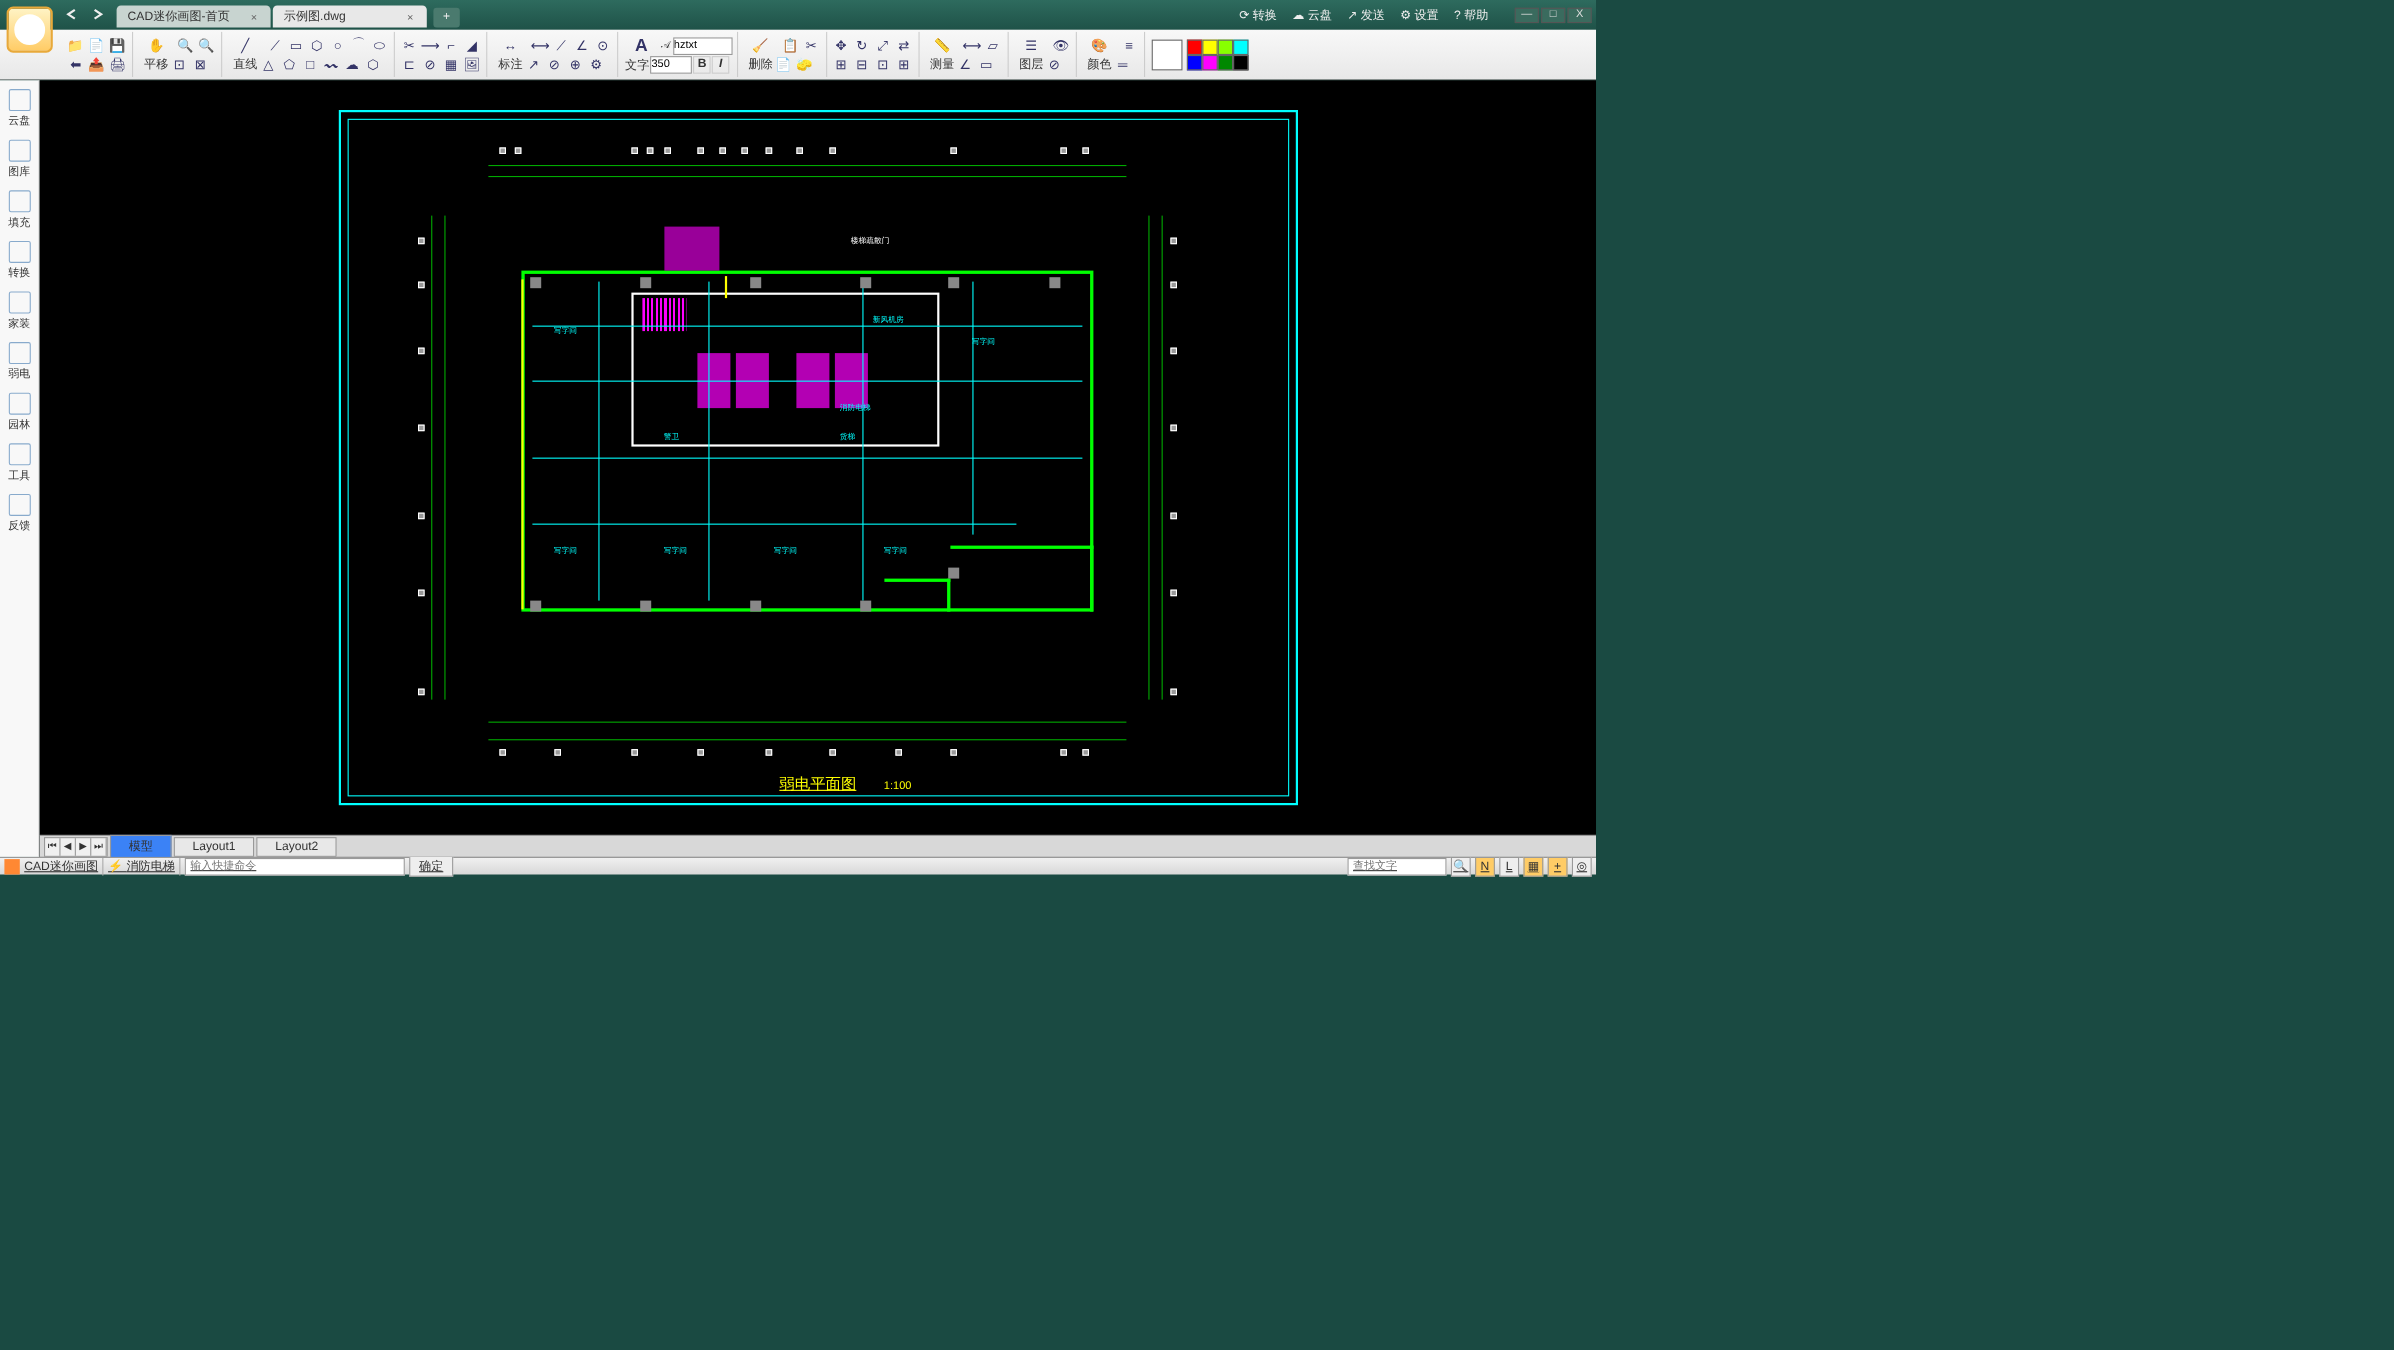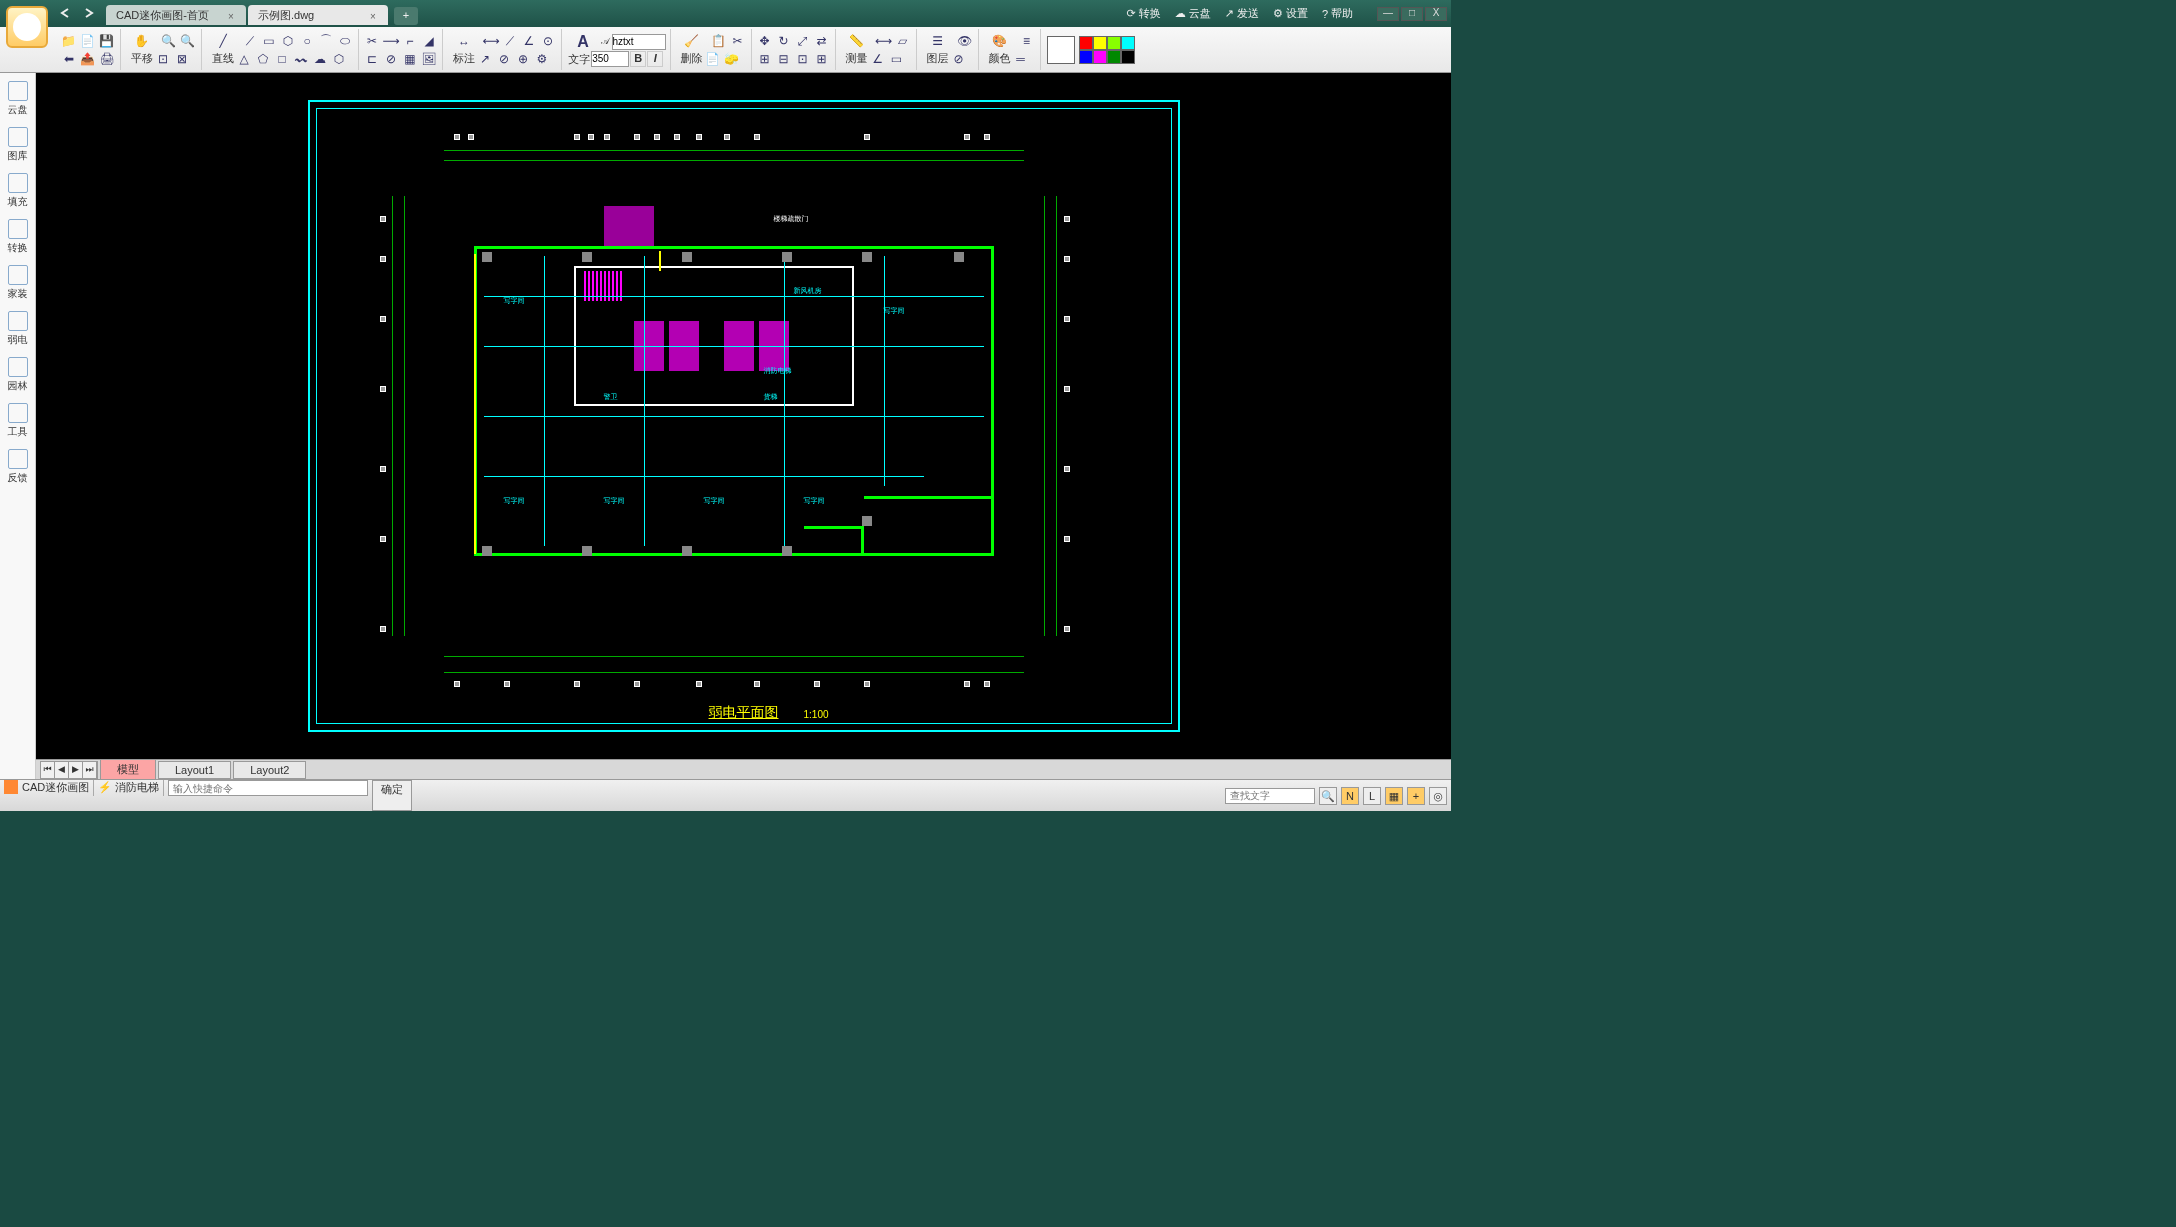--- a/index.html
+++ b/index.html
@@ -48,22 +48,22 @@
 .room-wall{position:absolute;border:1px solid #fff;background:transparent;}
 .magenta-box{position:absolute;background:#f0f;}
 .yellow-mark{position:absolute;background:#ff0;}
 .title-text{position:absolute;bottom:14px;left:50%;transform:translateX(-50%);color:#ff0;font-size:14px;text-decoration:underline;font-family:SimSun;}
 .scale-text{position:absolute;bottom:16px;left:calc(50% + 60px);color:#ff0;font-size:10px;}
 .room-label{position:absolute;color:#0ff;font-size:7px;}
 .bottom-tabs{height:20px;background:#d8d8d8;border-top:1px solid #999;display:flex;align-items:center;padding-left:4px;}
 .bt-nav{display:flex;border:1px solid #999;background:#f0f0f0;}
 .bt-nav-btn{width:14px;height:16px;border-right:1px solid #999;text-align:center;font-size:9px;line-height:14px;}
 .bt-tab{padding:2px 16px;border:1px solid #999;background:#e8e8e8;margin-left:2px;font-size:11px;}
-.bt-tab.active{background:#fca5a5;}
-.statusbar{height:32px;background:linear-gradient(#f0f0f0,#d8d8d8);border-top:1px solid #999;display:flex;padding:0 4px;font-size:11px;}
+.bt-tab.active{background:#3b82f6;}
+.statusbar{height:16px;background:linear-gradient(#f0f0f0,#d8d8d8);border-top:1px solid #999;display:flex;align-items:center;padding:0 4px;font-size:11px;text-decoration:underline;}
 .sb-icon{width:14px;height:14px;background:#ff8833;margin-right:4px;}
 .sb-sep{width:1px;height:16px;background:#aaa;margin:0 4px;}
 .sb-btn{padding:1px 8px;border:1px solid #999;background:#eee;margin-left:4px;}
 .sb-input{height:16px;border:1px solid #999;font-size:10px;padding:4px 4px;}
 .sb-right{margin-left:auto;display:flex;align-items:center;gap:4px;}
 .sb-tool{width:18px;height:18px;border:1px solid #999;background:#eee;text-align:center;line-height:16px;font-size:11px;}
 svg{display:block;}
 </style>
 </head>
 <body>

